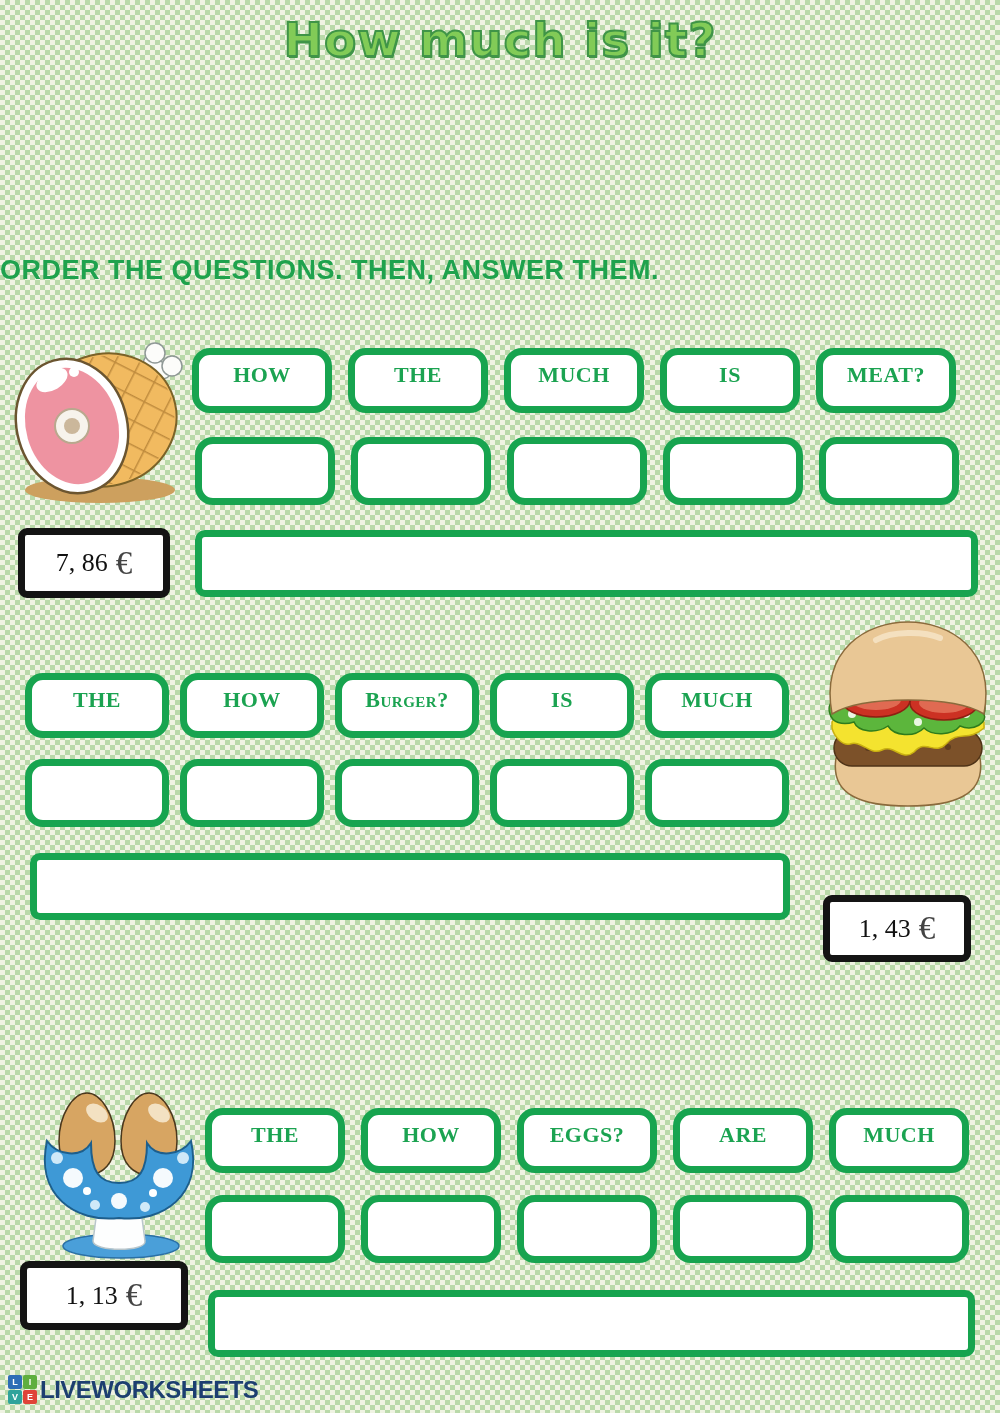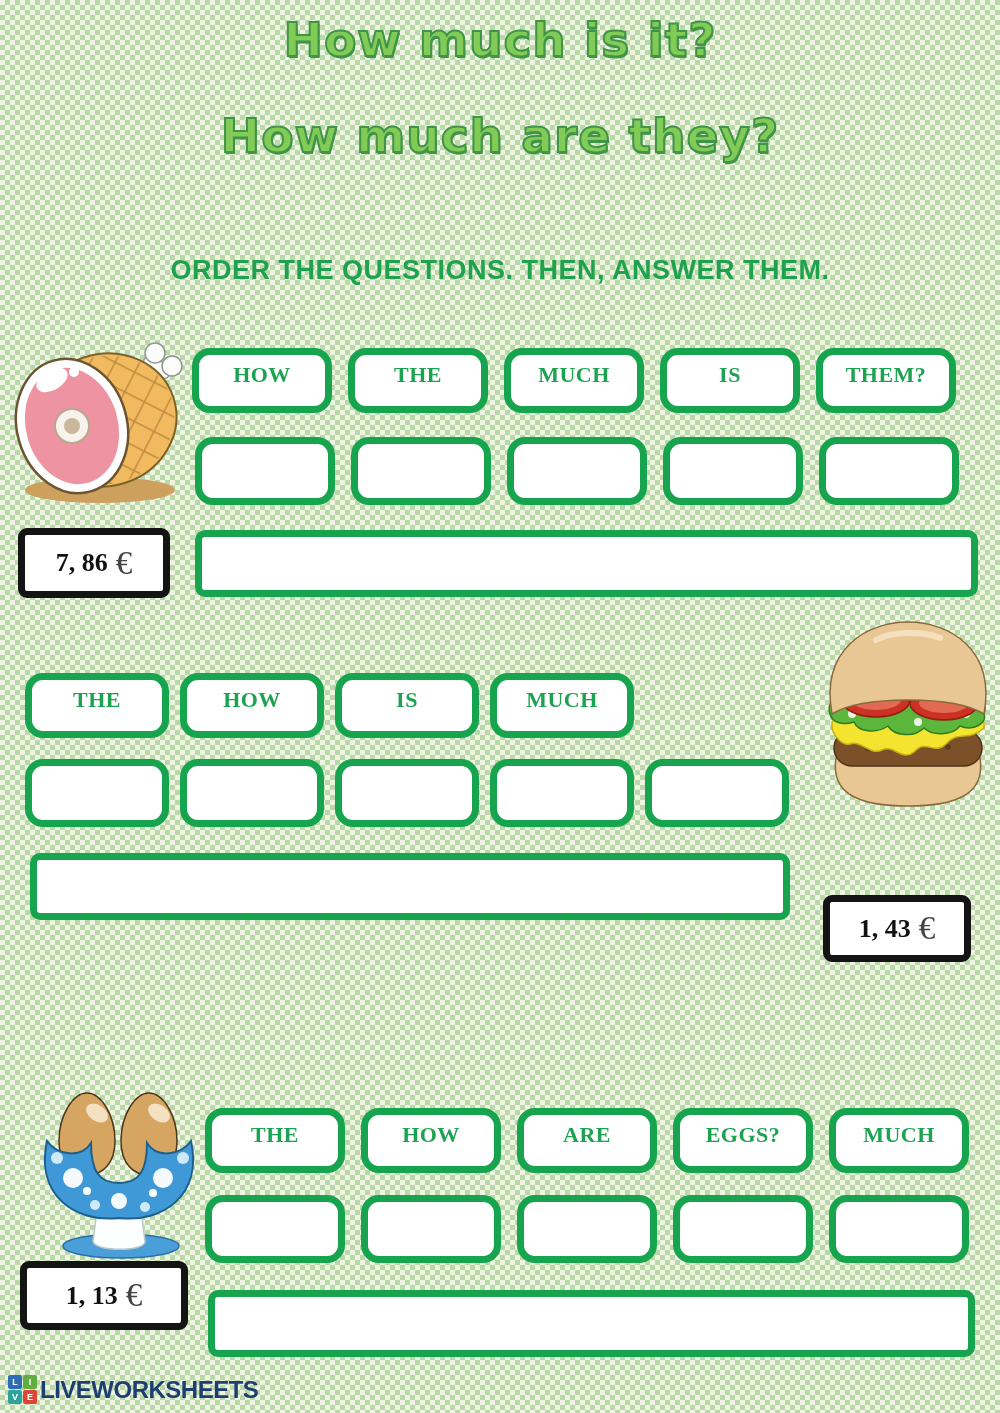--- a/index.html
+++ b/index.html
@@ -16,21 +16,21 @@
   .title{
     position:absolute;left:0;width:1000px;text-align:center;
     font-family:"DejaVu Sans",sans-serif;font-weight:bold;font-size:47px;
     color:#82cb57;-webkit-text-stroke:2px #3f9447;
     text-shadow:1px 2px 0 #3f9447;
     letter-spacing:1px;
   }
   .title1{top:12px;}
   .title2{top:108px;}
   .instruction{
-    position:absolute;top:255px;left:0;width:1000px;text-align:center;
+    position:absolute;top:255px;left:0;width:1000px;
     font-size:27px;font-weight:bold;color:#1ea24d;letter-spacing:.5px;
   }
   .row{position:absolute;display:flex;}
   .row-s1{left:192px;gap:16px;}
   .row-s2{left:25px;gap:11px;}
   .row-s3{left:205px;gap:16px;}
   .word-box,.slot-box{
     background:#fff;border:7px solid #17a44f;border-radius:18px;
     box-sizing:border-box;
   }
@@ -44,21 +44,21 @@
   }
   .answer-line{
     position:absolute;background:#fff;border:7px solid #17a44f;border-radius:10px;
     box-sizing:border-box;
   }
   .price-tag{
     position:absolute;background:#fff;border:7px solid #141414;border-radius:9px;
     box-sizing:border-box;display:flex;align-items:center;justify-content:center;
     font-family:"Liberation Serif",serif;
   }
-  .price-value{font-weight:bold;font-size:26px;color:#111;}
+  .price-value{font-weight:normal;font-size:26px;color:#111;}
   .euro{font-weight:normal;font-size:33px;color:#444;margin-left:8px;line-height:1;}
   .art{position:absolute;}
   .footer{position:absolute;left:8px;top:1375px;display:flex;align-items:center;}
   .logo-grid{
     display:grid;grid-template-columns:14px 14px;grid-template-rows:14px 14px;
     gap:1px;margin-right:3px;
   }
   .logo-sq{
     display:flex;align-items:center;justify-content:center;
     color:#fff;font-size:9px;font-weight:bold;border-radius:2px;
@@ -70,21 +70,20 @@
   .logo-text{
     font-size:24px;font-weight:bold;color:#1c3e70;letter-spacing:-.5px;
   }
 </style>
 </head>
 <body>
 
 <div class="page">
 
   <div class="title title1">How much is it?</div>
-  <div class="title title2">How much are they?</div>
   <div class="instruction">ORDER THE QUESTIONS. THEN, ANSWER THEM.</div>
 
   <svg class="art" style="left:8px;top:336px;" width="178" height="170" viewBox="0 0 178 170">
     <defs>
       <pattern id="net" width="22" height="22" patternUnits="userSpaceOnUse" patternTransform="rotate(45 0 0)">
         <path d="M0 0H22 M0 0V22" stroke="#c08c3e" stroke-width="3" fill="none"></path>
       </pattern>
     </defs>
     <ellipse cx="92" cy="154" rx="75" ry="13" fill="#cda05e"></ellipse>
     <g stroke="#8f9896" stroke-width="1.5" fill="#fcfcfa">
@@ -109,21 +108,21 @@
     <div class="word-box">
         <span class="word-label">THE</span>
       </div>
     <div class="word-box">
         <span class="word-label">MUCH</span>
       </div>
     <div class="word-box">
         <span class="word-label">IS</span>
       </div>
     <div class="word-box">
-        <span class="word-label">THEM?</span>
+        <span class="word-label">MEAT?</span>
       </div>
   </div>
 
   <div class="row row-s1" style="left:195px;top:437px;">
     <div class="slot-box"></div>
     <div class="slot-box"></div>
     <div class="slot-box"></div>
     <div class="slot-box"></div>
     <div class="slot-box"></div>
   </div>
@@ -133,20 +132,23 @@
     <span class="euro">€</span>
   </div>
   <div class="answer-line" style="left:195px;top:530px;width:783px;height:67px;"></div>
 
   <div class="row row-s2" style="top:673px;">
     <div class="word-box">
         <span class="word-label">THE</span>
       </div>
     <div class="word-box">
         <span class="word-label">HOW</span>
+      </div>
+    <div class="word-box">
+        <span class="word-label">Burger?</span>
       </div>
     <div class="word-box">
         <span class="word-label">IS</span>
       </div>
     <div class="word-box">
         <span class="word-label">MUCH</span>
       </div>
   </div>
 
   <svg class="art" style="left:818px;top:610px;" width="180" height="198" viewBox="0 0 180 198">
@@ -209,24 +211,24 @@
   </svg>
 
   <div class="row row-s3" style="top:1108px;">
     <div class="word-box">
         <span class="word-label">THE</span>
       </div>
     <div class="word-box">
         <span class="word-label">HOW</span>
       </div>
     <div class="word-box">
+        <span class="word-label">EGGS?</span>
+      </div>
+    <div class="word-box">
         <span class="word-label">ARE</span>
-      </div>
-    <div class="word-box">
-        <span class="word-label">EGGS?</span>
       </div>
     <div class="word-box">
         <span class="word-label">MUCH</span>
       </div>
   </div>
 
   <div class="row row-s3" style="top:1195px;">
     <div class="slot-box"></div>
     <div class="slot-box"></div>
     <div class="slot-box"></div>

